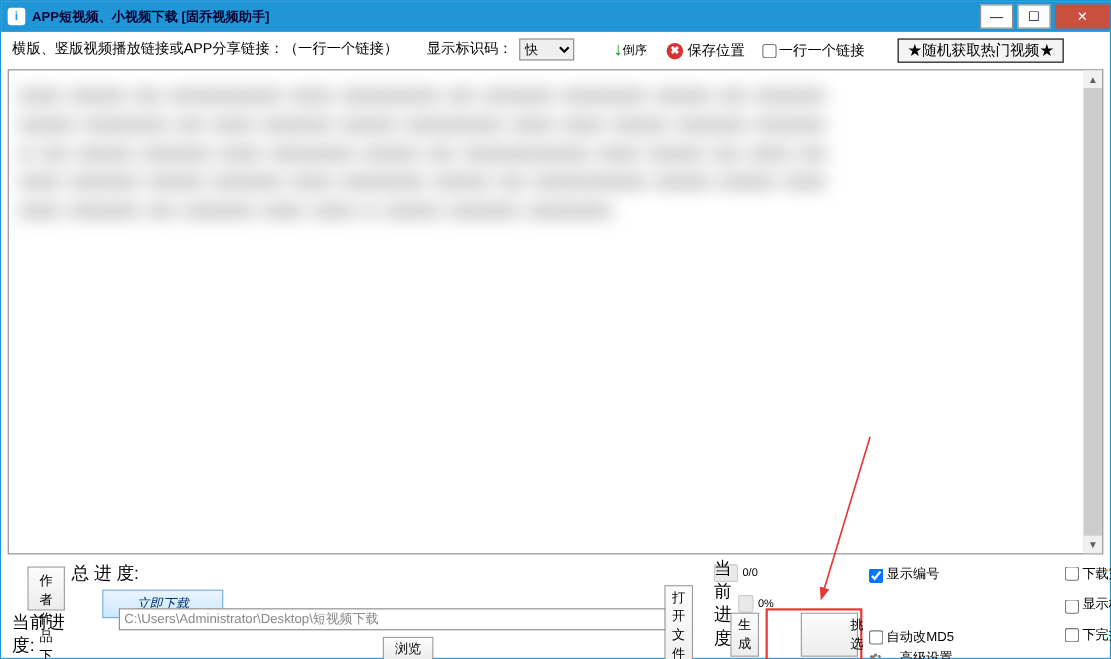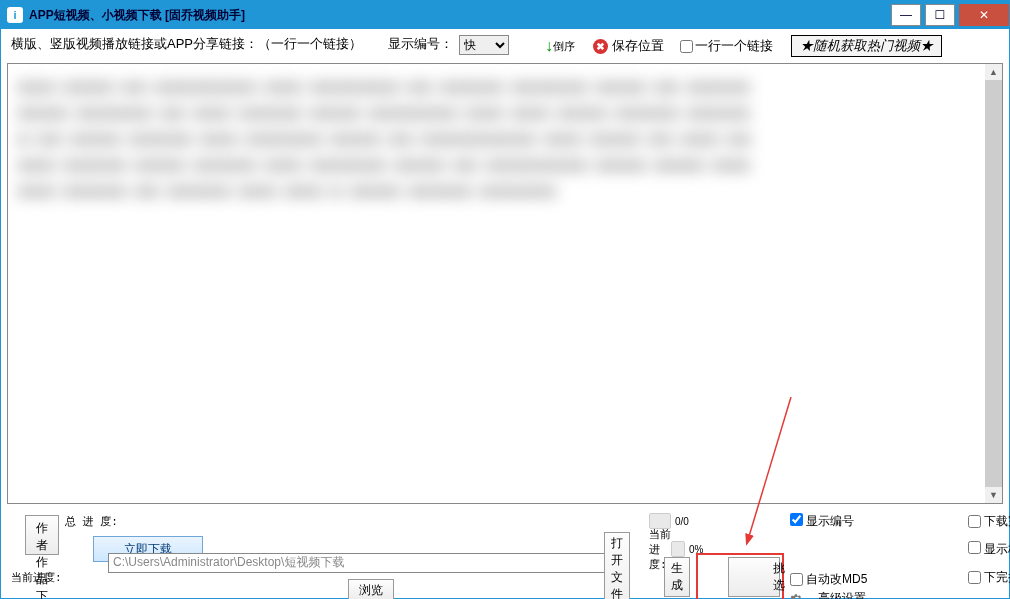--- a/index.html
+++ b/index.html
@@ -84,22 +84,21 @@
   .clear-icon {
     display: inline-flex; align-items: center; justify-content: center;
     width: 15px; height: 15px; border-radius: 50%;
     background: #d83333; color: #fff; font-size: 10px; font-weight: bold;
   }
   .check-wrap { display: flex; align-items: center; gap: 2px; margin-left: 6px; }
   .random-btn {
     border: 1px solid #000;
     background: #f4f4f4;
     padding: 1px 8px;
-    margin-left: 12px;
-    font-style: italic;
+    margin-left: 24px;
   }
   
   .main-area {
     flex: 1;
     margin: 0 6px 2px 6px;
     border: 1px solid #888;
     position: relative;
     overflow: hidden;
     background: #fff;
   }
@@ -146,21 +145,21 @@
     grid-template-rows: 22px 22px 22px;
     row-gap: 6px;
     align-items: center;
   }
   .progressbar {
     height: 16px;
     background: #e9e9e9;
     border: 1px solid #ccc;
     border-radius: 2px;
   }
-  .prog-label { font-size: 11px; font-family: Liberation Mono, monospace; }
+  .prog-label { font-size: 16px; }
   .prog-val { font-size: 10px; padding-left: 4px; }
   .save-input {
     width: 498px; height: 20px;
     border: 1px solid #888;
     padding: 0 4px;
     color: #888;
     font-size: 12px;
   }
   .btn {
     border: 1px solid #9a9a9a;
@@ -171,53 +170,54 @@
     text-align: center;
     margin-left: 28px;
   }
   .btn.big { height: 26px; padding: 4px 10px; }
   .btn.download-now {
     background: linear-gradient(#eaf4ff,#cde7ff);
     border: 1px solid #6fa8d8;
     color: #003a73;
     width: 110px;
     height: 26px;
+    font-style: italic;
   }
   .highlight-box {
     border: 2px solid #e53935;
     padding: 2px;
     display: inline-block;
   }
   .gear-icon {
     display: inline-block; width: 14px; height: 14px;
     color: #7a7a7a;
     vertical-align: middle;
   }
   .col5 { display: flex; gap: 6px; justify-content: flex-end; align-items: center; padding-right: 6px;}
-  .col6 { display: flex; align-items: flex-start; gap: 3px; }
+  .col6 { display: flex; align-items: flex-end; gap: 3px; }
   .col7 { display: flex; align-items: center; gap: 3px; }
 </style>
 </head>
 <body>
 
 <div class="window">
 
   <div class="titlebar">
     <div class="app-icon">i</div>
     <div class="title-text">APP短视频、小视频下载 [固乔视频助手]</div>
     <div class="title-buttons">
       <div class="title-btn">—</div>
       <div class="title-btn">☐</div>
       <div class="title-btn close">✕</div>
     </div>
   </div>
 
   <div class="toolbar">
     <span class="lbl-main">横版、竖版视频播放链接或APP分享链接：（一行一个链接）</span>
-    <span>显示编号：</span>
+    <span>显示标识码：</span>
     <select class="speed-select">
       <option>快</option>
     </select>
     <div class="sort-group">
       <span class="sort-arrow">↓</span>
       <span class="sort-text">倒序</span>
     </div>
     <div class="clear-btn">
       <span class="clear-icon">✖</span>
       <span>保存位置</span>

